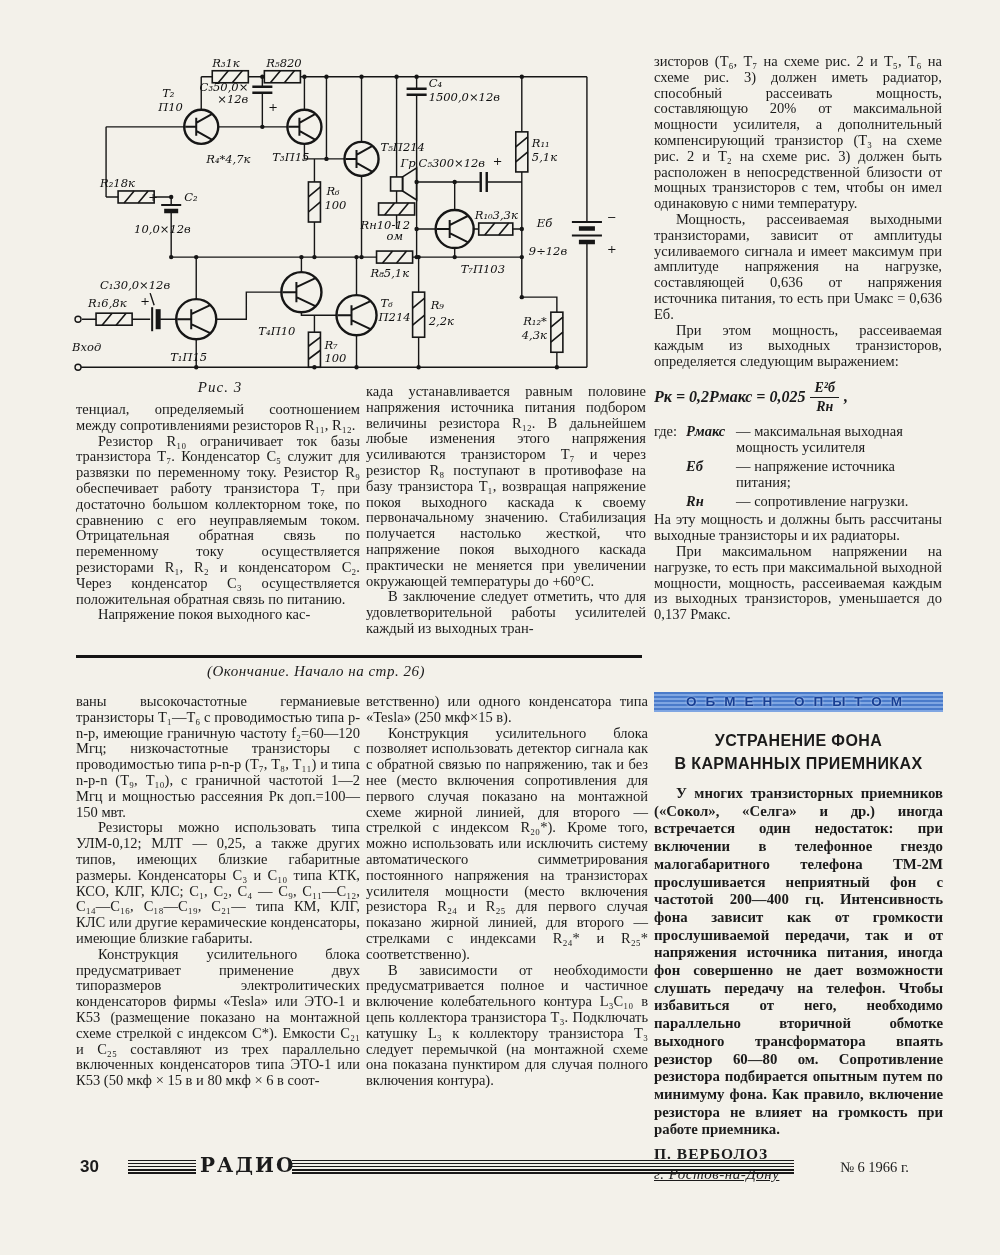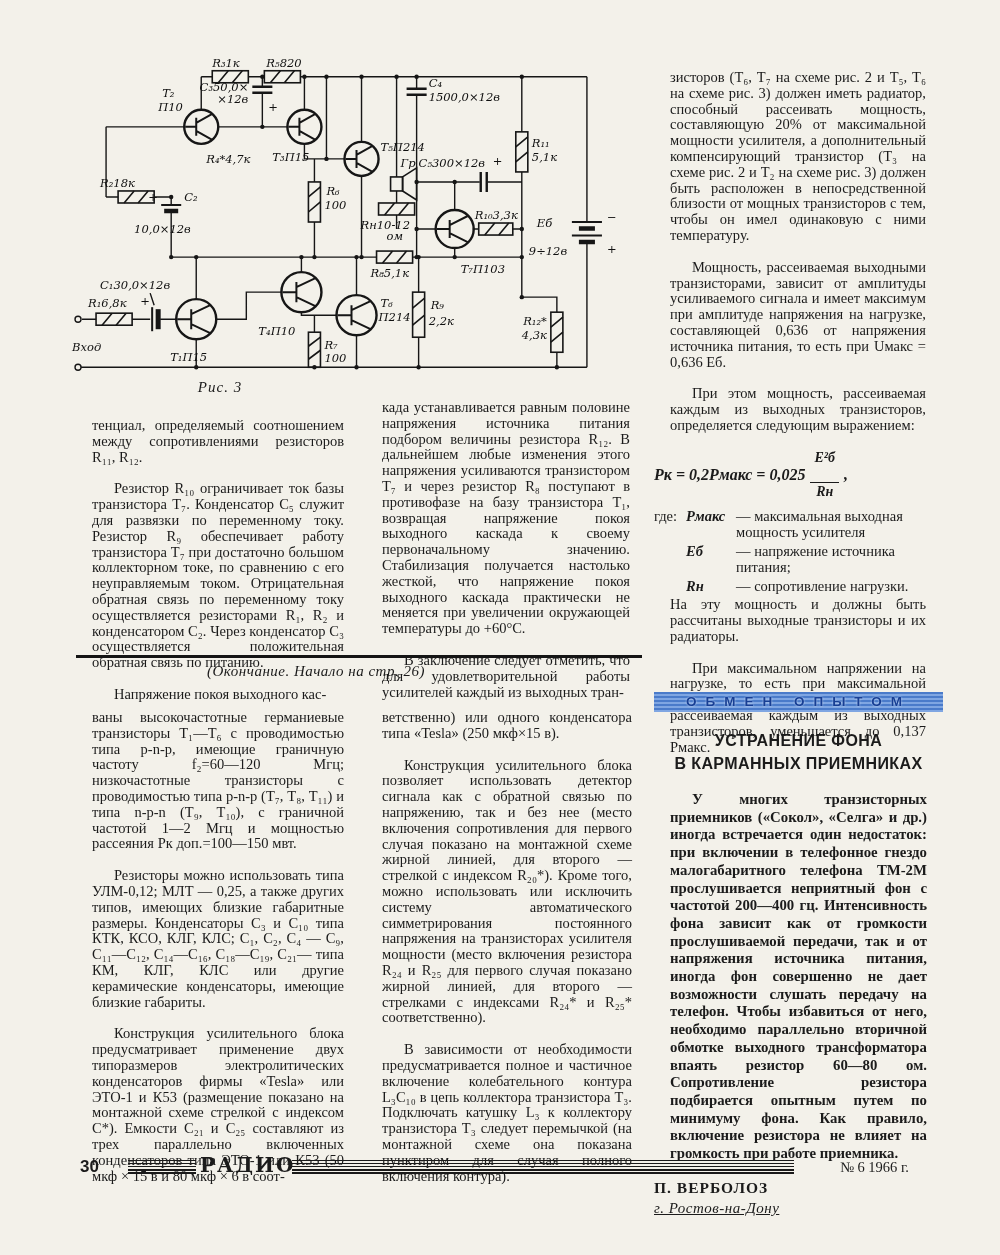--- a/index.html
+++ b/index.html
@@ -5,21 +5,21 @@
   * { box-sizing: border-box; }
   html,body { margin:0; padding:0; }
   body {
     width:1000px; height:1255px; position:relative;
     background:#f3f1ea; color:#1b1b1b;
     font-family:"Liberation Serif","DejaVu Serif",serif;
     overflow:hidden;
   }
   .abs { position:absolute; }
   .col p {
-    margin:16px; text-align:justify;
+    margin:0; text-align:justify;
     font-size:14.5px; line-height:15.8px;
   }
   .indent { text-indent:22px; }
   
   #figure-wrap { left:66px; top:36px; width:566px; height:352px; }
   #figure-caption {
     left:110px; top:379px; width:220px; text-align:center;
     font-style:italic; font-size:15px; letter-spacing:1px;
   }
   .lbl { font:italic 11.5px "DejaVu Serif","DejaVu Sans",serif; fill:#101010; }
@@ -34,21 +34,21 @@
   #continuation-note {
     left:76px; top:663px; width:480px; text-align:center;
     font-style:italic; font-size:15px; letter-spacing:0.5px;
   }
   
   .formula {
     display:flex; align-items:center; gap:5px;
     font-style:italic; font-weight:bold; font-size:16px; margin:10px 0 8px 0;
   }
   .frac { display:inline-flex; flex-direction:column; align-items:center; font-size:14px; }
-  .frac .num { border-bottom:1.5px solid #1b1b1b; padding:0 4px 16px 4px; }
+  .frac .num { border-bottom:1.5px solid #1b1b1b; padding:0 4px 1px 4px; }
   .frac .den { padding-top:1px; }
   .defs-row { display:flex; font-size:14.5px; line-height:16.5px; margin-top:2px; }
   .defs-row .where { width:32px; flex:none; }
   .defs-row .sym  { width:50px; flex:none; font-style:italic; font-weight:bold; }
   .defs-row .deftext { flex:1; }
   
   #exchange-banner {
     height:20px; line-height:20px; text-align:center;
     background:repeating-linear-gradient(0deg,#7fa6e2 0 2px,#4a7bca 2px 4px);
     color:#173f95; font-family:"Liberation Sans","DejaVu Sans",sans-serif;

